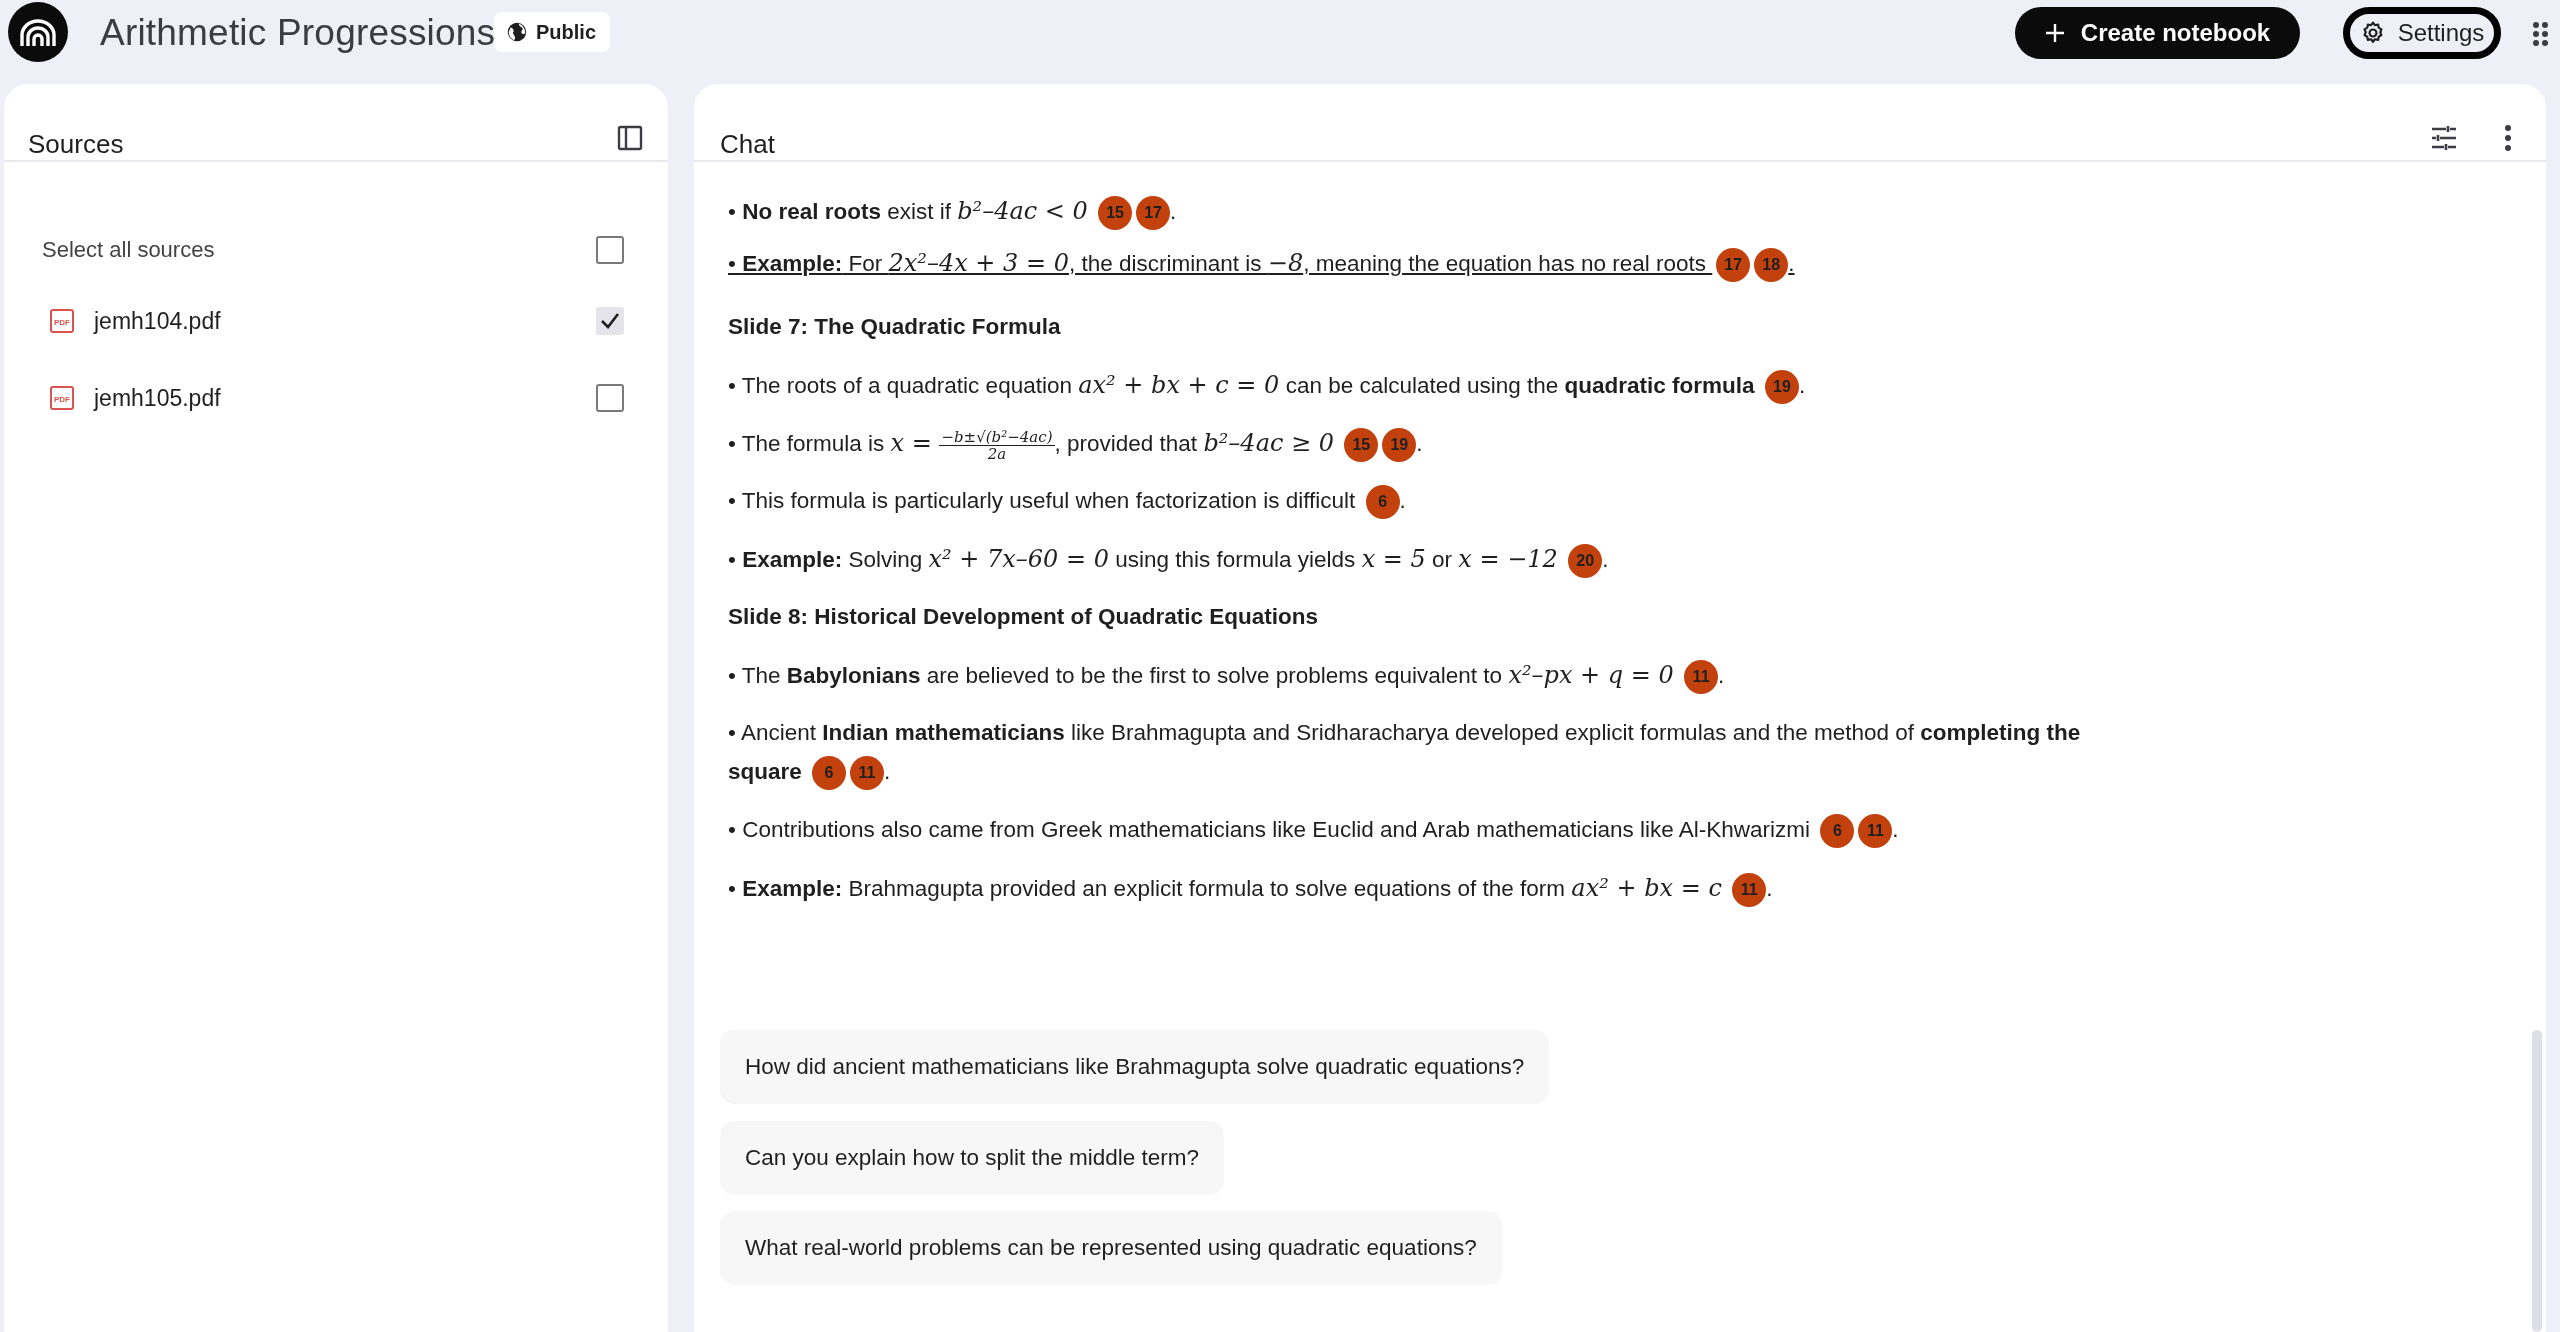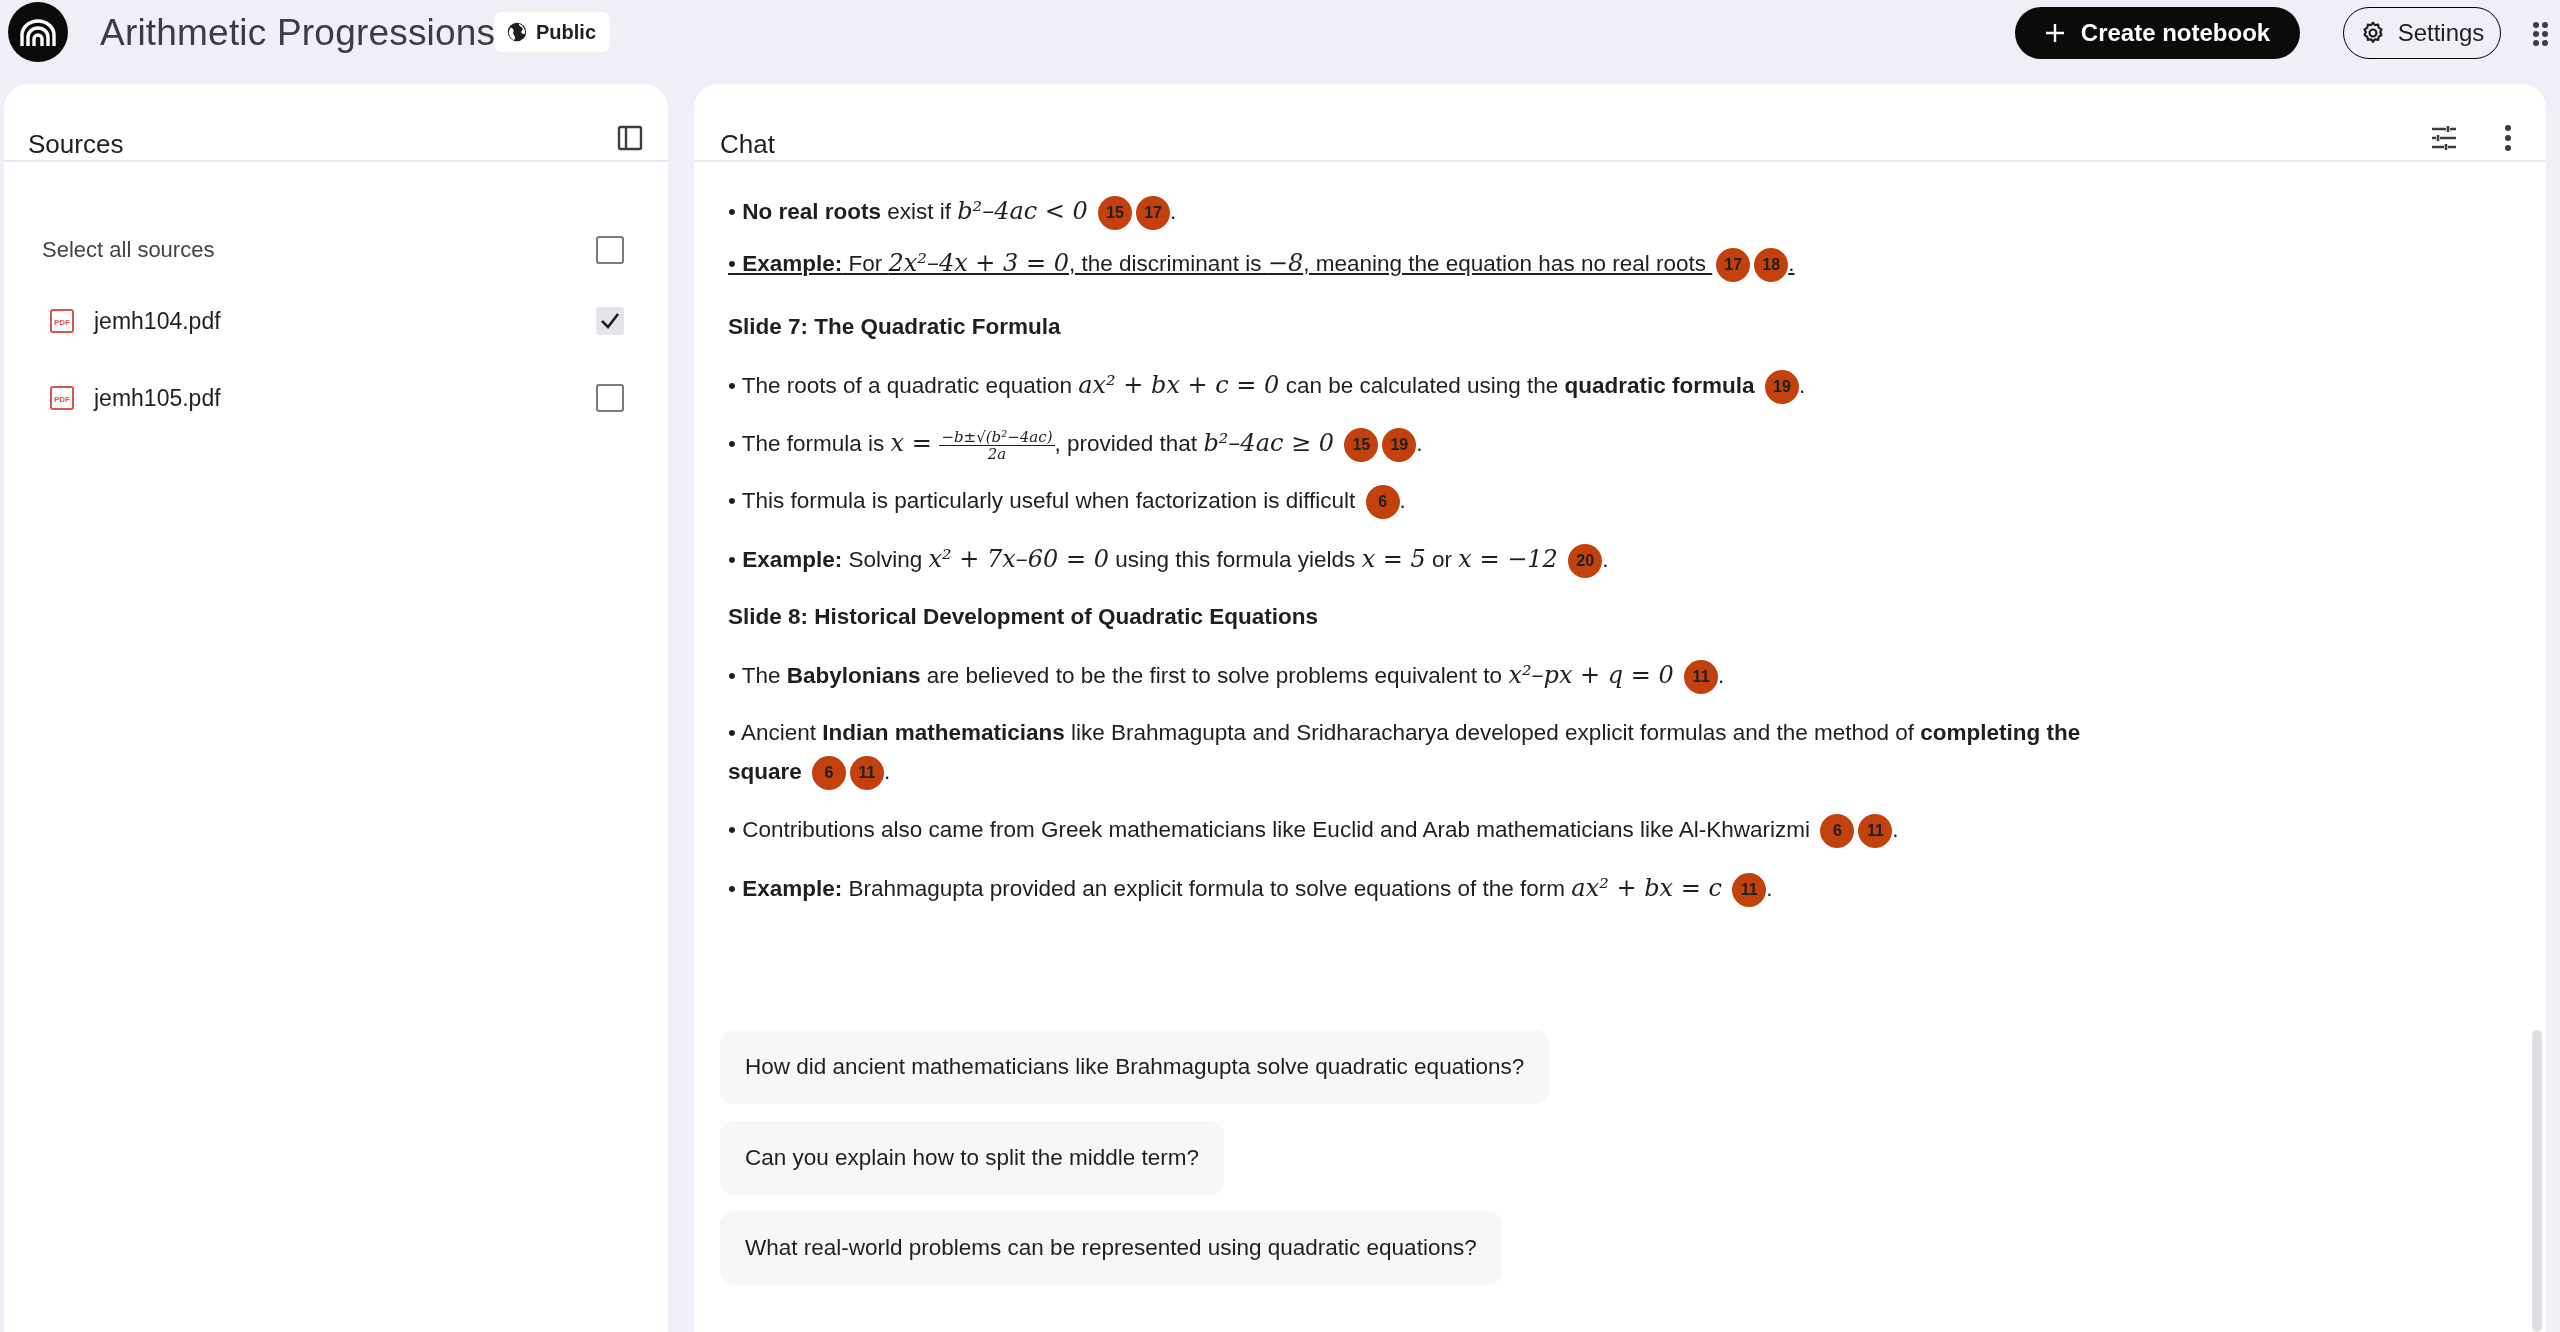--- a/index.html
+++ b/index.html
@@ -27,21 +27,21 @@
     font-size: 20px; font-weight: bold; color: #1f1f1f;
   }
   .create-btn {
     position: absolute; left: 2015px; top: 7px; width: 285px; height: 52px;
     background: #0b0b0b; color: #fff; border-radius: 26px;
     display: flex; align-items: center; justify-content: center; gap: 16px;
     font-size: 24px; font-weight: bold;
   }
   .settings-btn {
     position: absolute; left: 2343px; top: 7px; width: 158px; height: 52px;
-    border: 1px solid #000000; border-radius: 26px;
+    border: 7px solid #000000; border-radius: 26px;
     display: flex; align-items: center; justify-content: center; gap: 12px;
     font-size: 24px; color: #1f1f1f;
   }
   .apps-btn { position: absolute; left: 2530px; top: 20px; width: 30px; height: 30px; }
 
   
   .panel {
     position: absolute; background: #fff; border-radius: 24px 24px 0 0;
   }
   .sources-panel { left: 4px; top: 84px; width: 664px; height: 1260px; }

